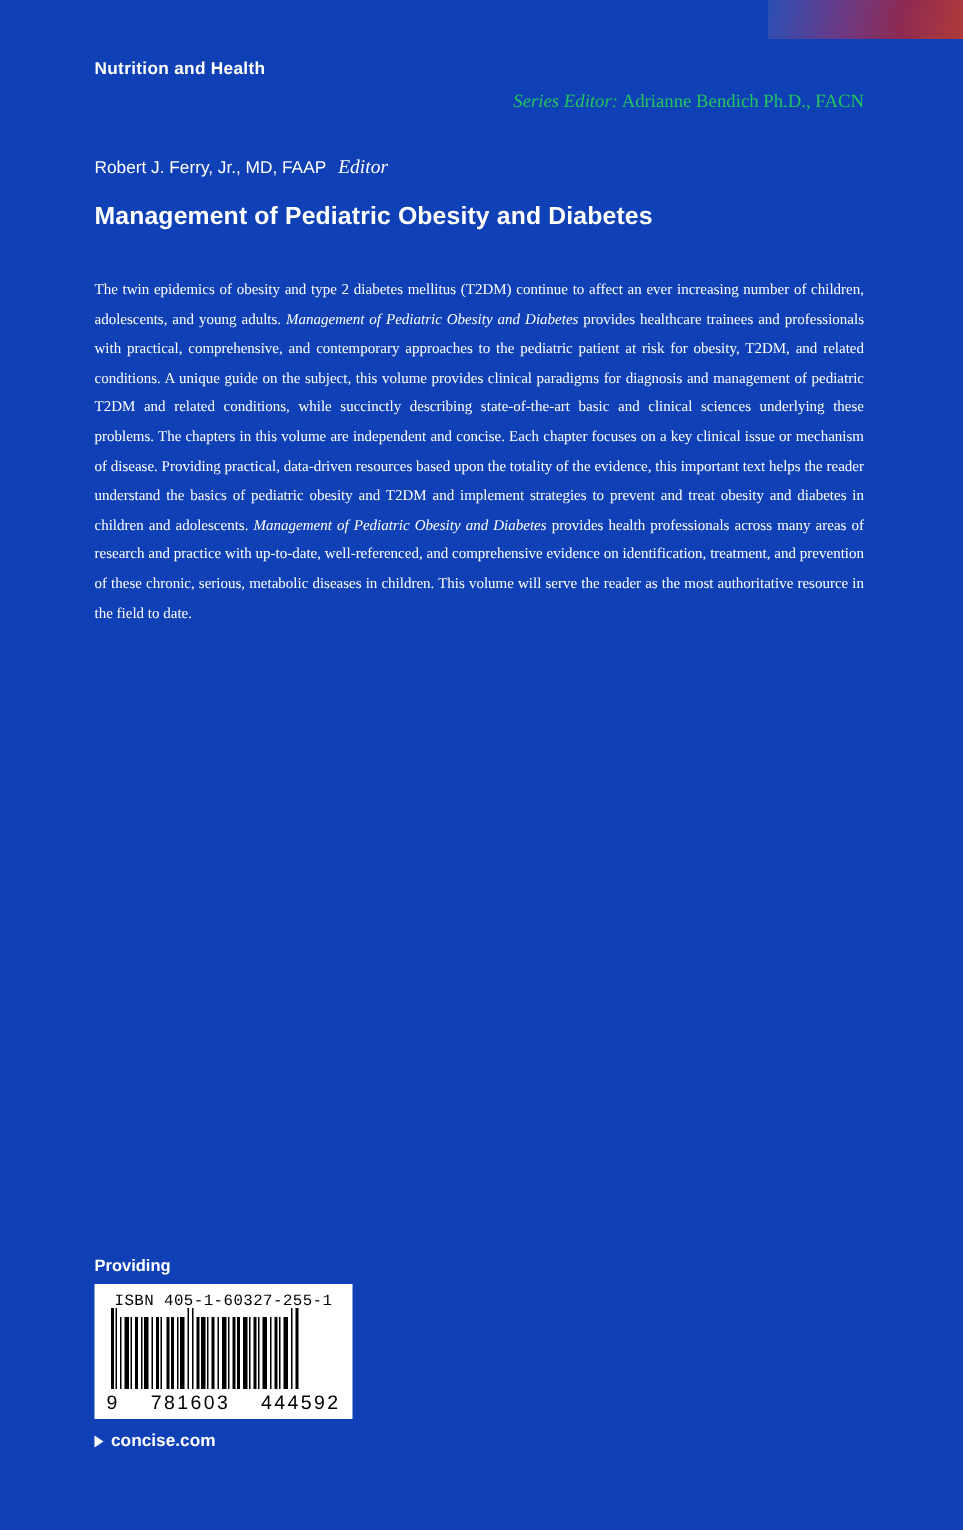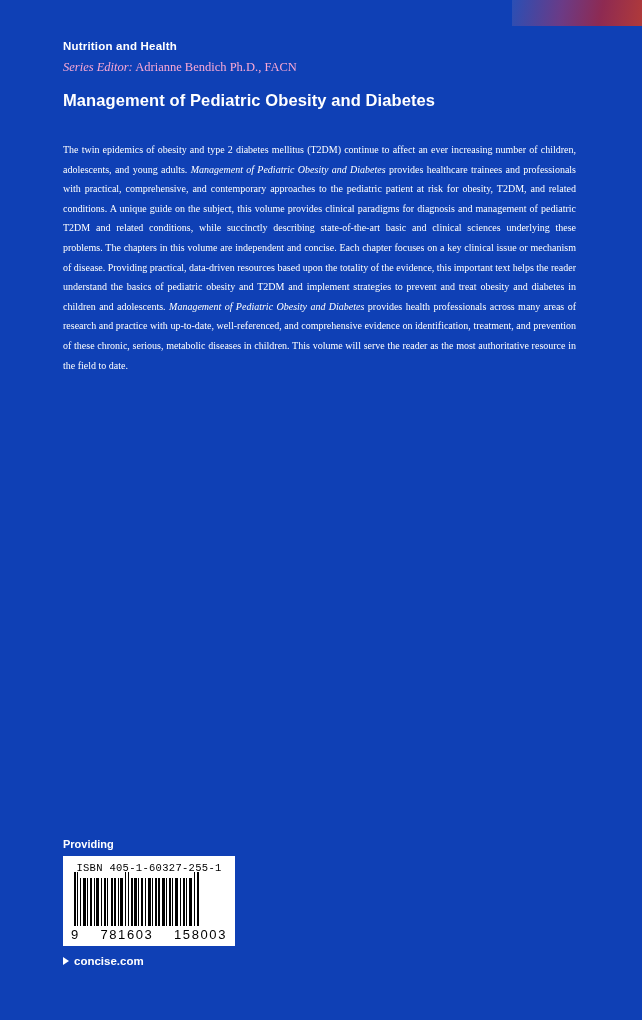--- a/index.html
+++ b/index.html
@@ -36,24 +36,25 @@
   }
   .series-title {
     color: #ffffff;
     font-family: "Liberation Sans", sans-serif;
     font-weight: bold;
     font-size: 11.5px;
     letter-spacing: 0.2px;
     margin-top: 40px;
   }
   .series-editor {
-    color: #f9a8d4;
+    color: #22c55e;
     font-family: "Liberation Serif", serif;
     font-size: 12.5px;
     margin-top: 8px;
+    text-align: right;
   }
   .series-editor .lbl {
     font-style: italic;
   }
   .editor-line {
     color: #ffffff;
     font-family: "Liberation Sans", sans-serif;
     font-size: 11.5px;
     margin-top: 28px;
   }
@@ -172,20 +173,23 @@
 
   <div class="content">
 
     <div class="series-title">Nutrition and Health</div>
 
     <div class="series-editor">
       <span class="lbl">Series Editor:</span>
       <span>Adrianne Bendich Ph.D., FACN</span>
     </div>
 
+    <div class="editor-line">
+      <span>Robert J. Ferry, Jr., MD, FAAP</span><span class="role">Editor</span>
+    </div>
 
     <div class="book-title">Management of Pediatric Obesity and Diabetes</div>
 
     <div class="blurb"><span>The twin epidemics of obesity and type 2 diabetes mellitus (T2DM) continue to affect an ever increasing number of children, adolescents, and young adults. </span><i>Management of Pediatric Obesity and Diabetes</i><span> provides healthcare trainees and professionals with practical, comprehensive, and contemporary approaches to the pediatric patient at risk for obesity, T2DM, and related conditions. A unique guide on the subject, this volume provides clinical paradigms for diagnosis and management of pediatric T2DM and related conditions, while succinctly describing state-of-the-art basic and clinical sciences underlying these problems. The chapters in this volume are independent and concise. Each chapter focuses on a key clinical issue or mechanism of disease. Providing practical, data-driven resources based upon the totality of the evidence, this important text helps the reader understand the basics of pediatric obesity and T2DM and implement strategies to prevent and treat obesity and diabetes in children and adolescents. </span><i>Management of Pediatric Obesity and Diabetes</i><span> provides health professionals across many areas of research and practice with up-to-date, well-referenced, and comprehensive evidence on identification, treatment, and prevention of these chronic, serious, metabolic diseases in children. This volume will serve the reader as the most authoritative resource in the field to date.</span></div>
 
   </div>
 
   <div class="subject">Providing</div>
 
   <div class="barcode-box">
@@ -261,21 +265,21 @@
         <span style="width:2px;background:transparent"></span>
         <span style="width:3px"></span>
       <span style="width:2px;background:transparent"></span>
         <span class="tall" style="width:1px"></span>
         <span style="width:2px;background:transparent"></span>
       <span class="tall" style="width:2px"></span>
     </div>
     <div class="ean-digits">
       <span>9</span>
       <span>781603</span>
-      <span>158003</span>
+      <span>444592</span>
     </div>
   </div>
 
   <div class="springer">
     <span class="tri"></span>
     <span>concise.com</span>
   </div>
 
 </div>
 

